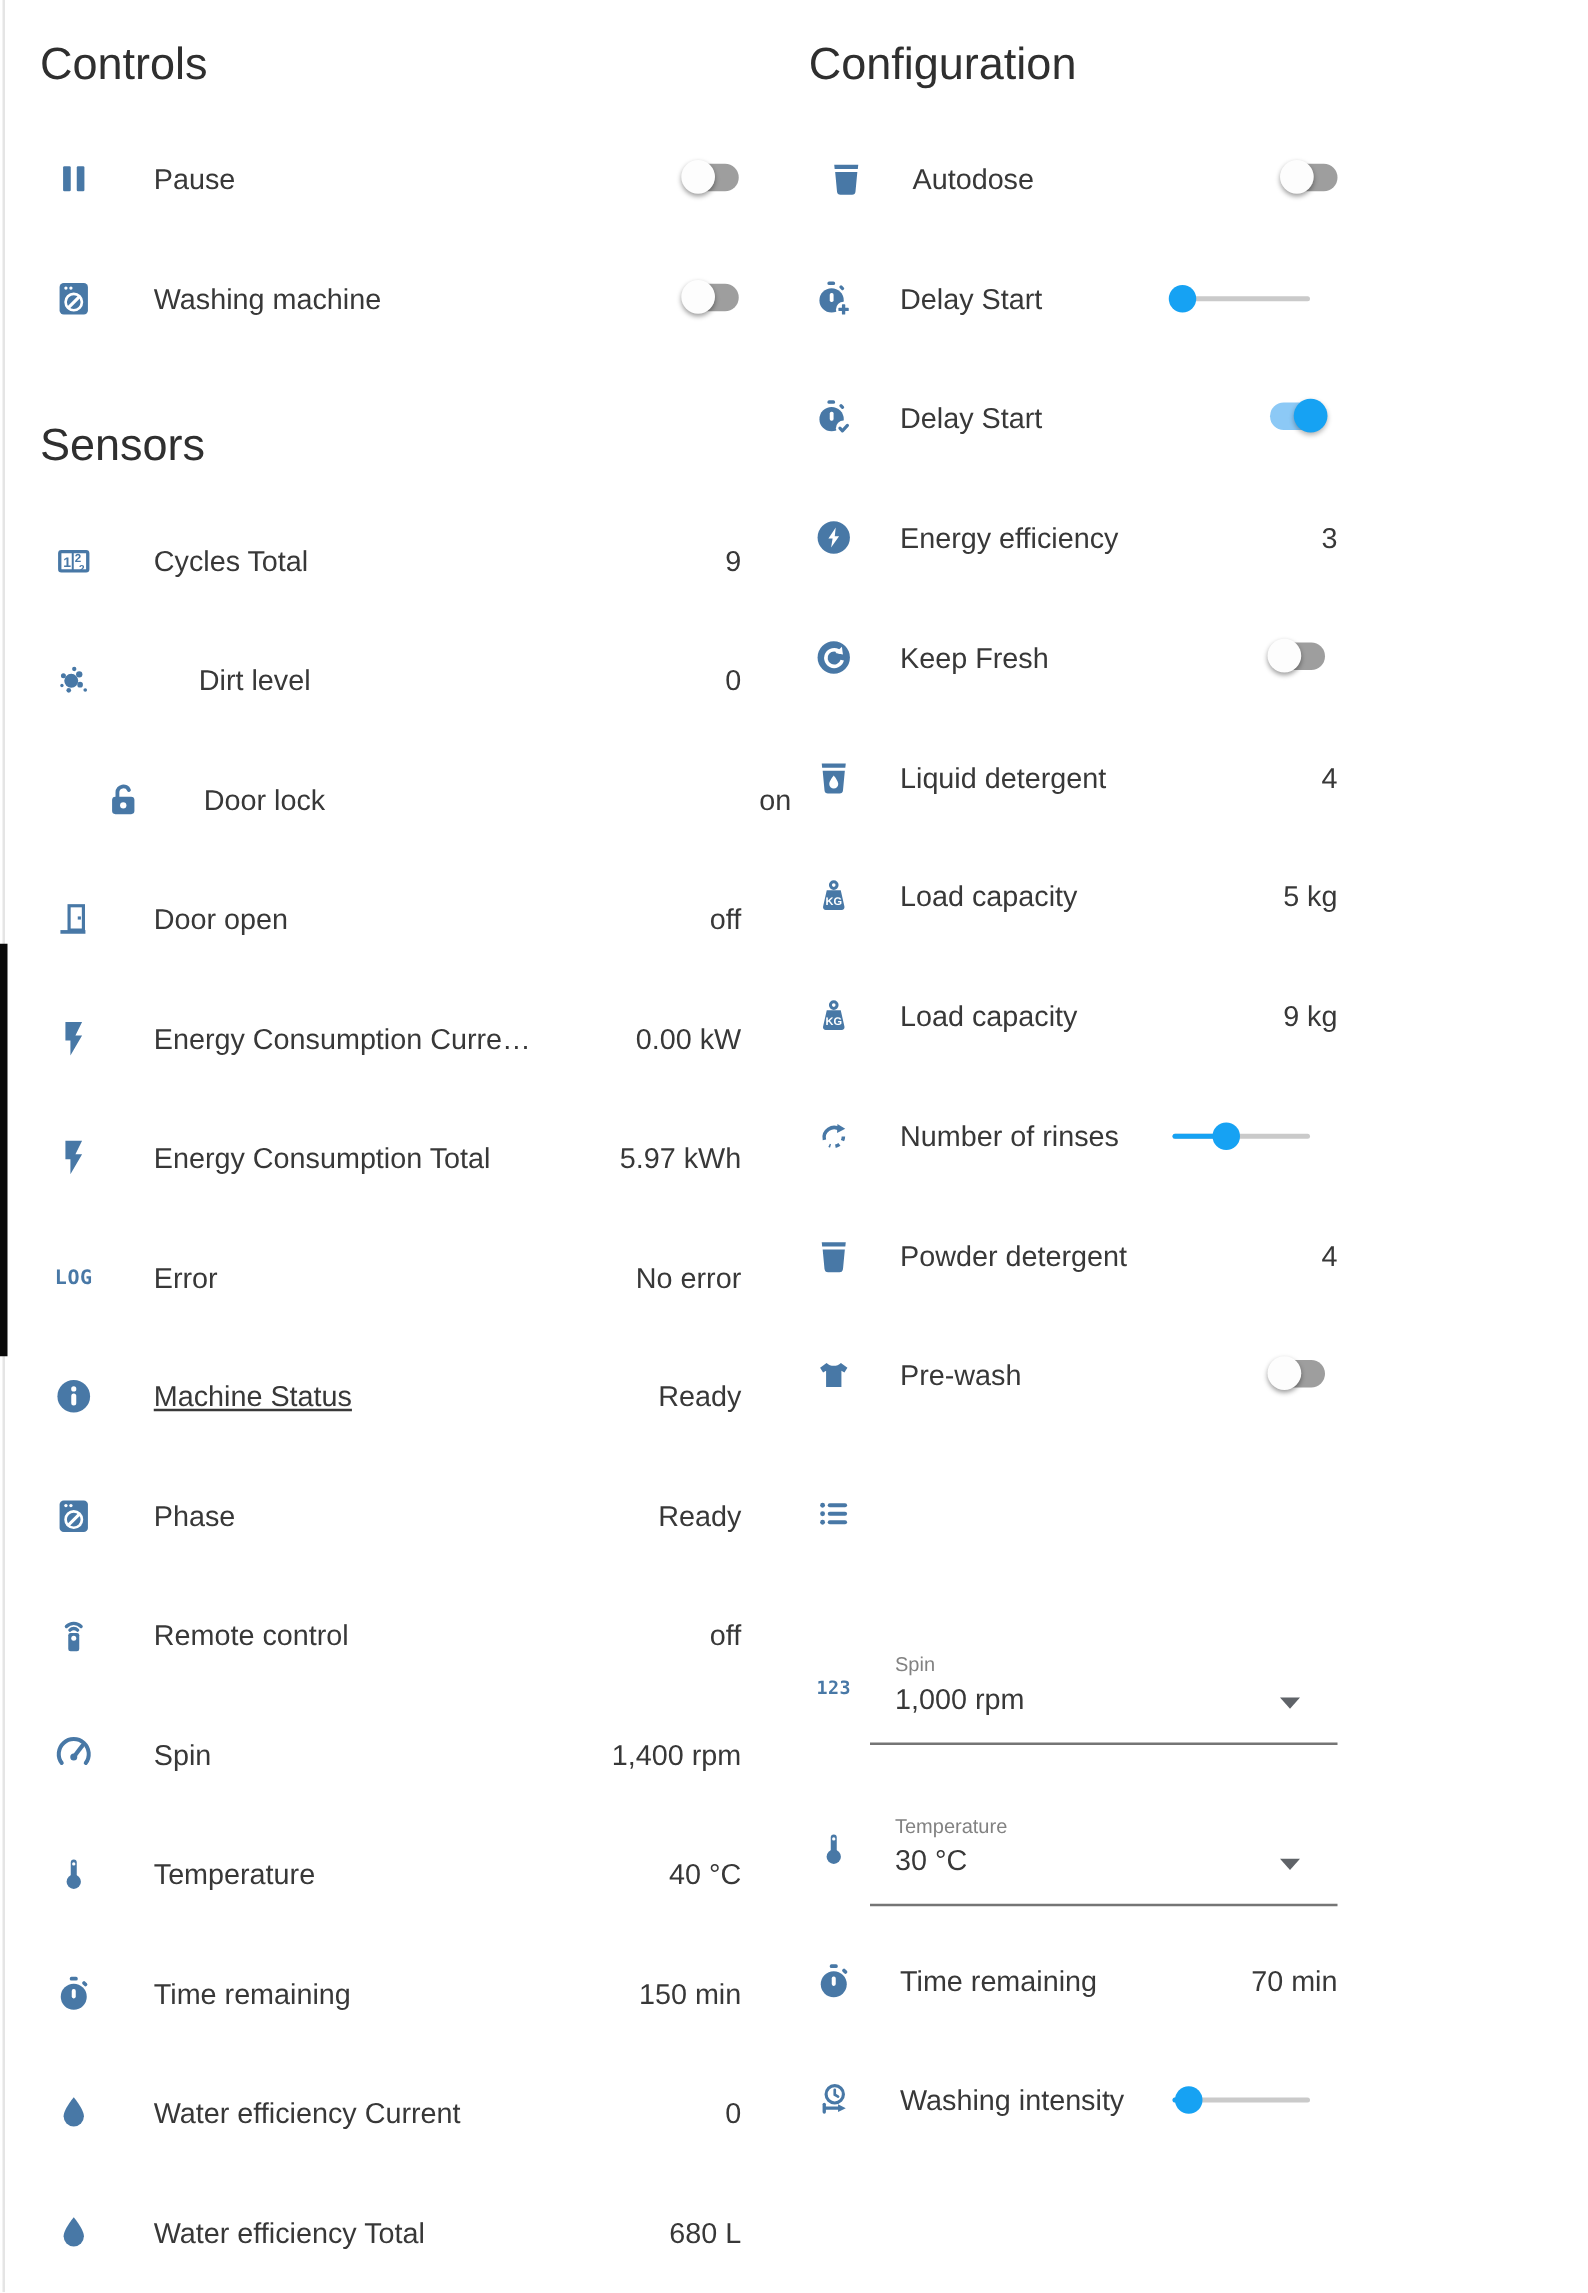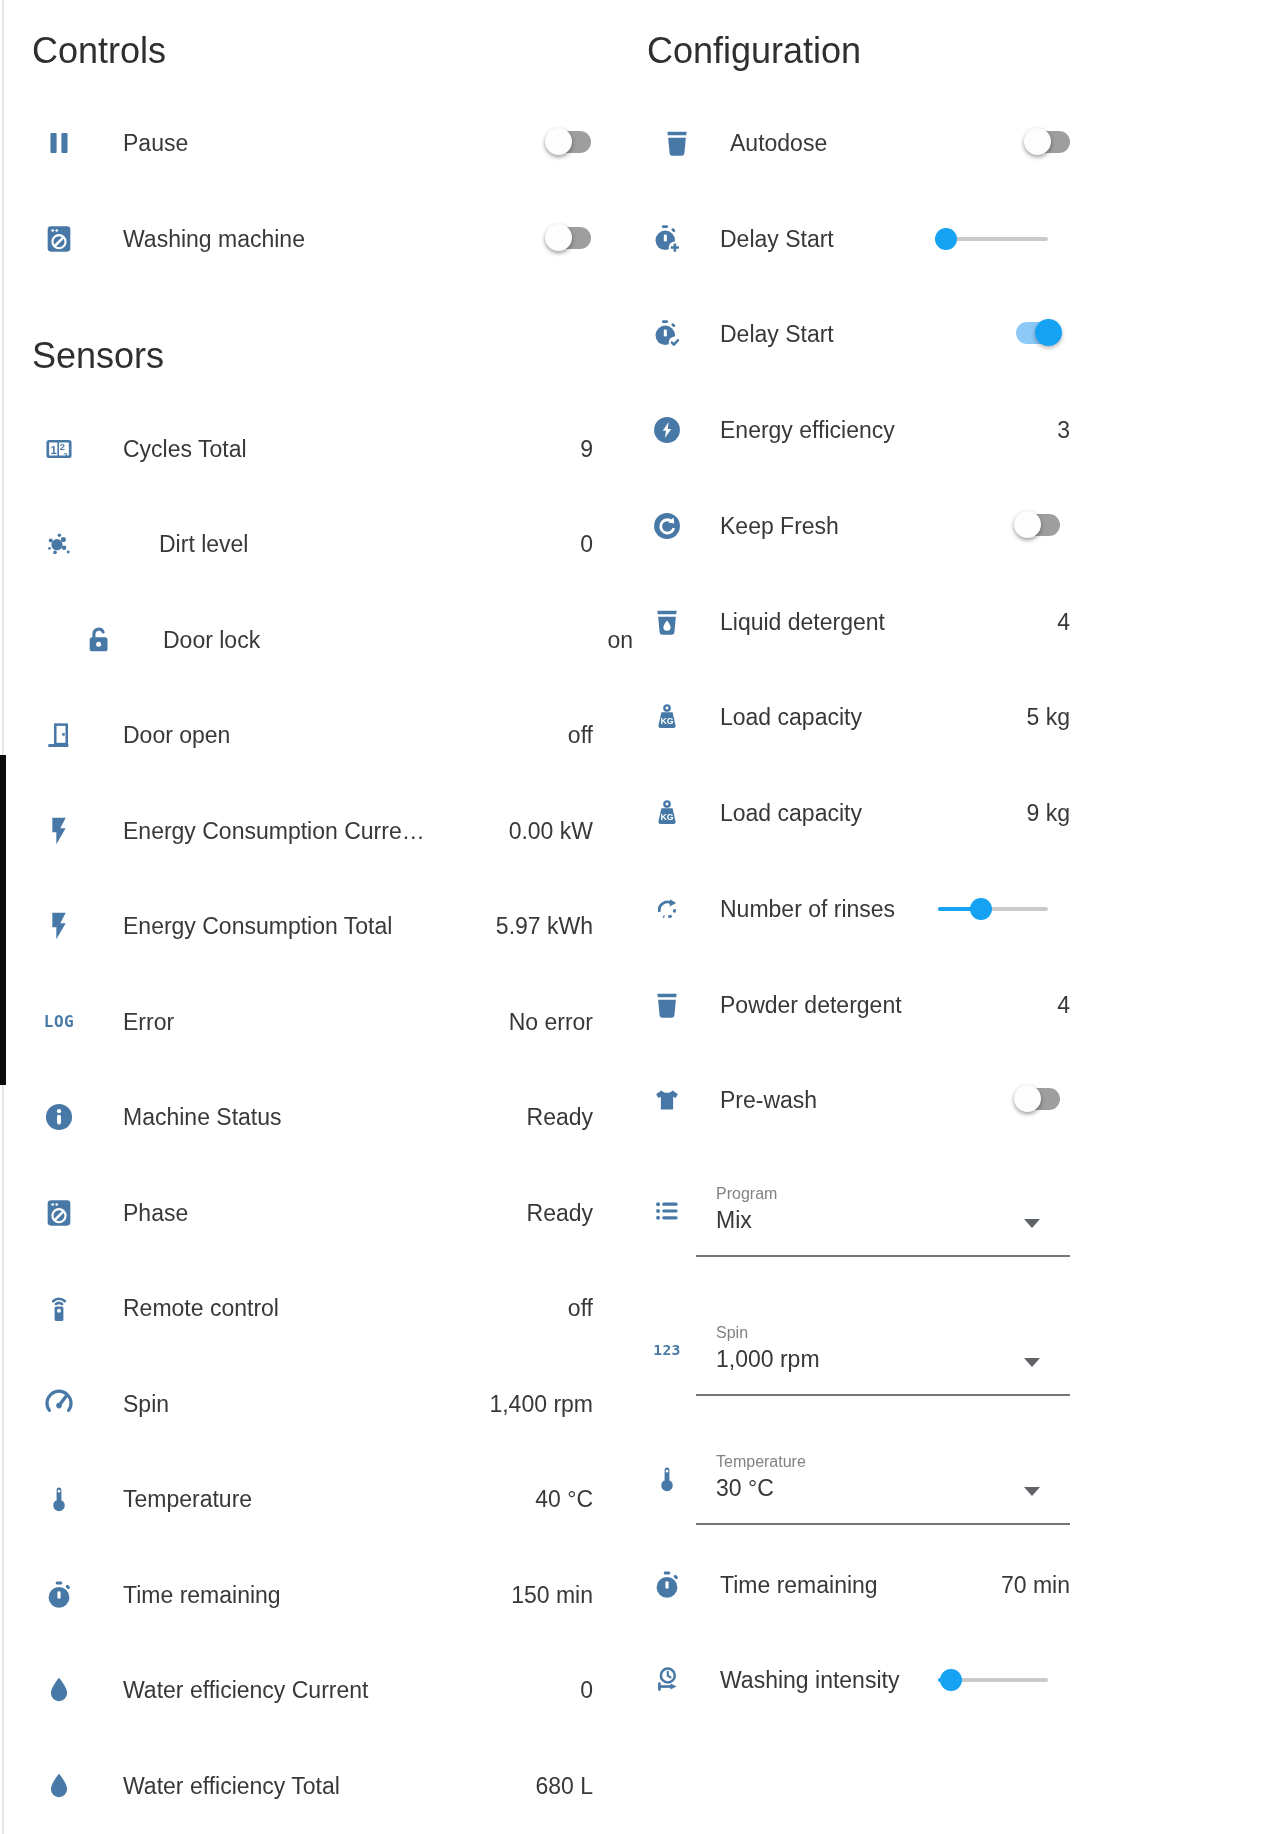--- a/index.html
+++ b/index.html
@@ -154,21 +154,21 @@
         <div class="value" style="right: 677px; top: 19px;">No error</div>
       </div>
       <div class="row" style="top: 1085px;">
         <div class="icon" style="left: 43px; top: 16px;">
           <svg viewBox="0 0 24 24" fill="#4878a6">
             <circle cx="12" cy="12" r="9.8"></circle>
             <circle cx="12" cy="7.6" r="1.55" fill="#fff"></circle>
             <rect x="10.5" y="10.3" width="3" height="7.3" rx="1.5" fill="#fff"></rect>
           </svg>
         </div>
-        <div class="label" style="left: 123px; top: 19px;">Machine Status</div>
+        <div class="label" style="left: 123px; top: 19px; text-decoration: underline;">Machine Status</div>
         <div class="value" style="right: 677px; top: 19px;">Ready</div>
       </div>
       <div class="row" style="top: 1181px;">
         <div class="icon" style="left: 43px; top: 16px;">
           <svg viewBox="0 0 24 24" fill="#4878a6">
             <rect x="3.5" y="2.5" width="17" height="19" rx="2.5"></rect>
             <circle cx="7.3" cy="5.6" r="1" fill="#fff"></circle>
             <circle cx="10.3" cy="5.6" r="1" fill="#fff"></circle>
             <circle cx="12" cy="14" r="4.9" fill="none" stroke="#fff" stroke-width="1.6"></circle>
             <rect x="6.8" y="13.1" width="10.4" height="1.9" fill="#fff" transform="rotate(-45 12 14)"></rect>
@@ -388,26 +388,20 @@
         <div class="icon" style="left: 651px; top: 28px;">
           <svg viewBox="0 0 24 24" fill="#4878a6">
             <circle cx="5.3" cy="6.9" r="1.45"></circle>
             <rect x="8.4" y="5.7" width="11.6" height="2.4" rx="1.2"></rect>
             <circle cx="5.3" cy="12" r="1.45"></circle>
             <rect x="8.4" y="10.8" width="11.6" height="2.4" rx="1.2"></rect>
             <circle cx="5.3" cy="17.1" r="1.45"></circle>
             <rect x="8.4" y="15.9" width="11.6" height="2.4" rx="1.2"></rect>
           </svg>
         </div>
-        <div class="selfield">
-          <div class="sel-label">Program</div>
-          <div class="sel-value">Mix</div>
-          <div class="caret"></div>
-          <div class="underline"></div>
-        </div>
       </div>
       <div class="selblock" style="top: 1306px;">
         <div class="icon" style="left: 651px; top: 28px; text-align: right;">
           <svg viewBox="0 0 24 24" fill="#4878a6">
             <text x="12" y="16" font-size="11" font-weight="bold" text-anchor="middle" letter-spacing="0.3" font-family="DejaVu Sans Mono, monospace">123</text>
           </svg>
         </div>
         <div class="selfield">
           <div class="sel-label">Spin</div>
           <div class="sel-value">1,000 rpm</div>

